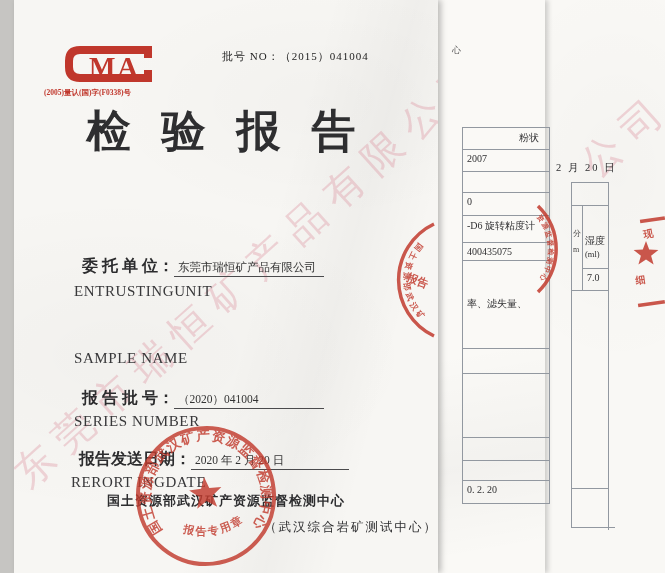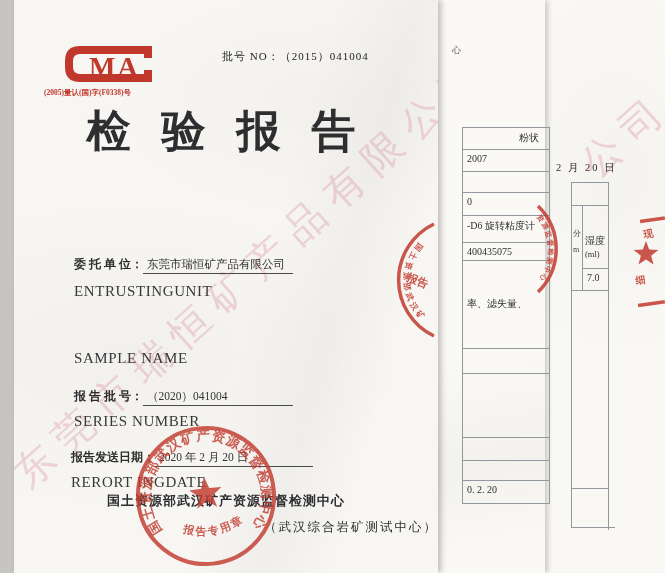--- a/index.html
+++ b/index.html
@@ -25,21 +25,21 @@
   
   .batch { left:208px; top:49px; font-size:11px; color:#222; letter-spacing:1px; }
   .cma-svg { left:48px; top:44px; }
   .cma-cert { left:30px; top:88px; width:132px; text-align:left;
     font-size:7.5px; color:#c0372c; font-weight:bold; }
   .title { left:0; top:102px; width:100%; text-align:center; font-size:44px;
     font-weight:bold; color:#2e2e30; letter-spacing:10px;font-family:Liberation Serif, serif; }
   .subtitle { left:0; top:178px; width:100%; text-align:center; font-size:10px;
     color:#38383a; letter-spacing:1.2px; }
   .field { left:60px; width:330px; display:flex; align-items:baseline; }
-  .f-label { font-size:12px; font-weight:bold; color:#2c2c2e; white-space:pre; flex:none; }
+  .f-label { font-size:16px; font-weight:bold; color:#2c2c2e; white-space:pre; flex:none;margin-left:8px; }
   .f-value { font-size:11.5px; color:#333; border-bottom:1px solid #4a4a4c;
     padding:0 0 1px 4px; white-space:nowrap; flex:none; }
   .f-en { left:60px; font-size:15px; color:#38383a; letter-spacing:.6px; }
   .w150 { width:150px; } .w158 { width:158px; }
   .org1 { left:0; top:492px; width:100%; text-align:center; font-size:13px;
     font-weight:bold; color:#2d2d2f; letter-spacing:1px; }
   .org2 { left:0; top:519px; width:100%; text-align:right; font-size:12.5px;
     color:#2d2d2f; letter-spacing:2px; }
 
   

